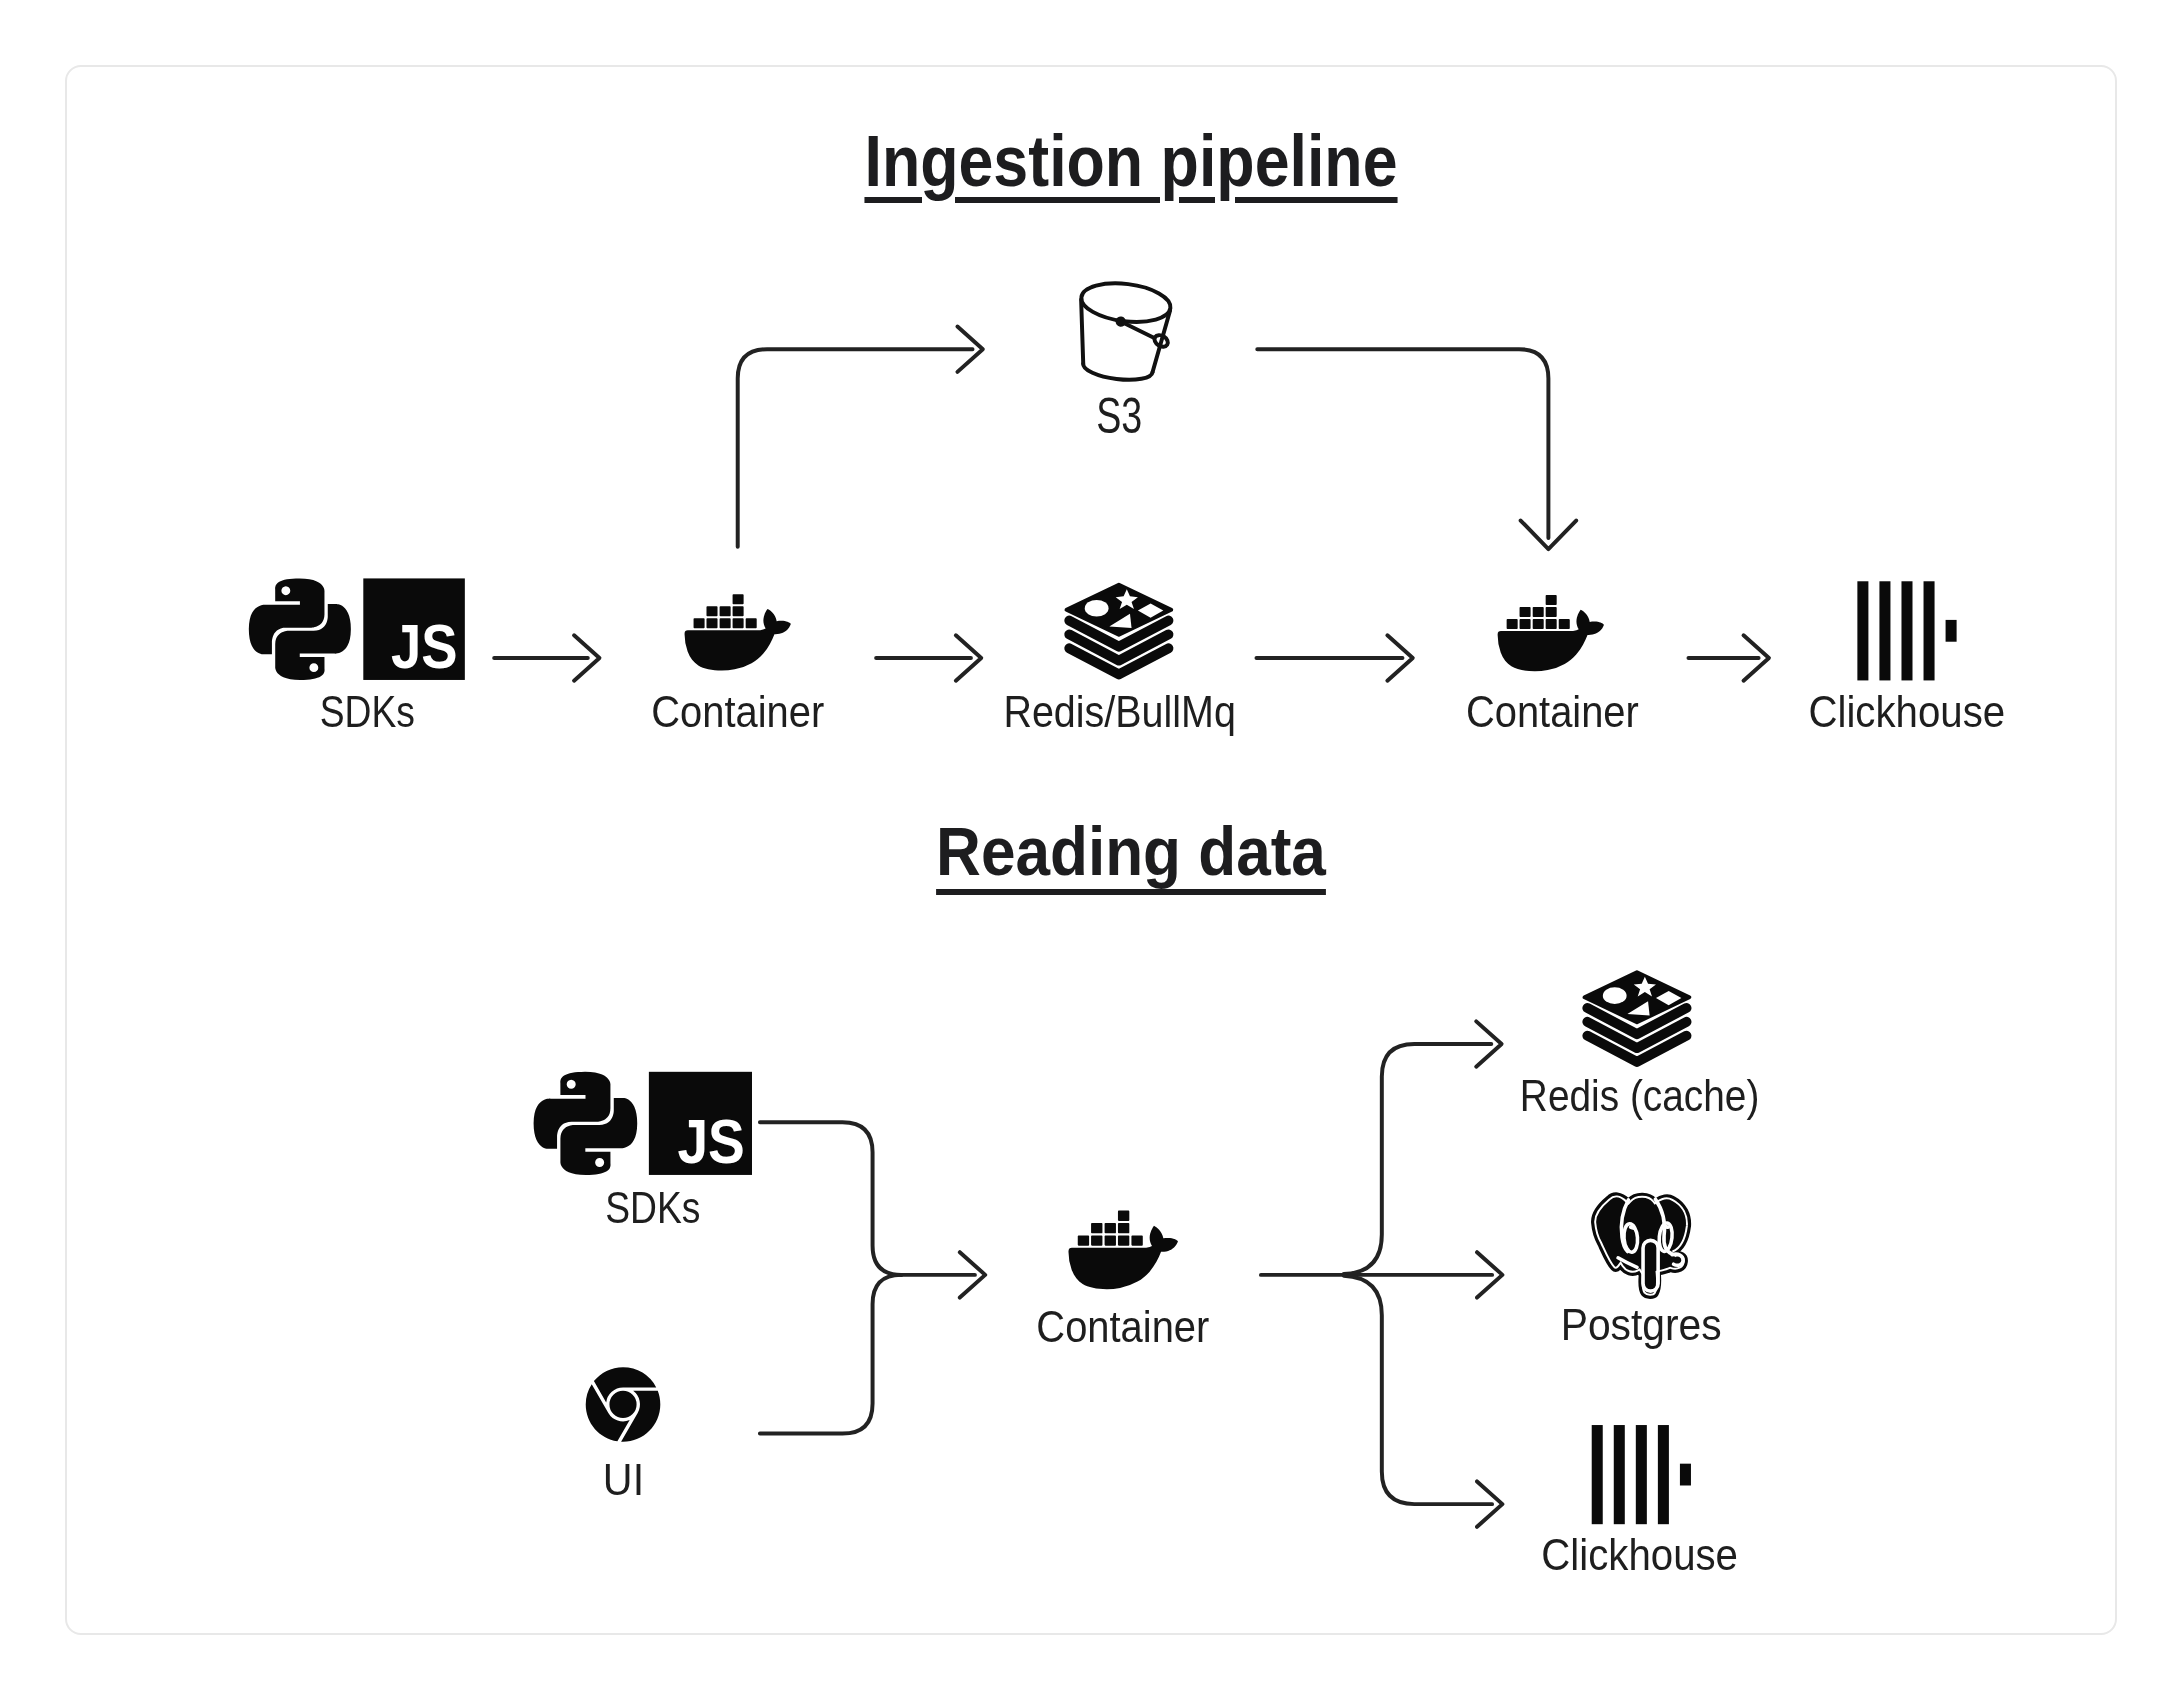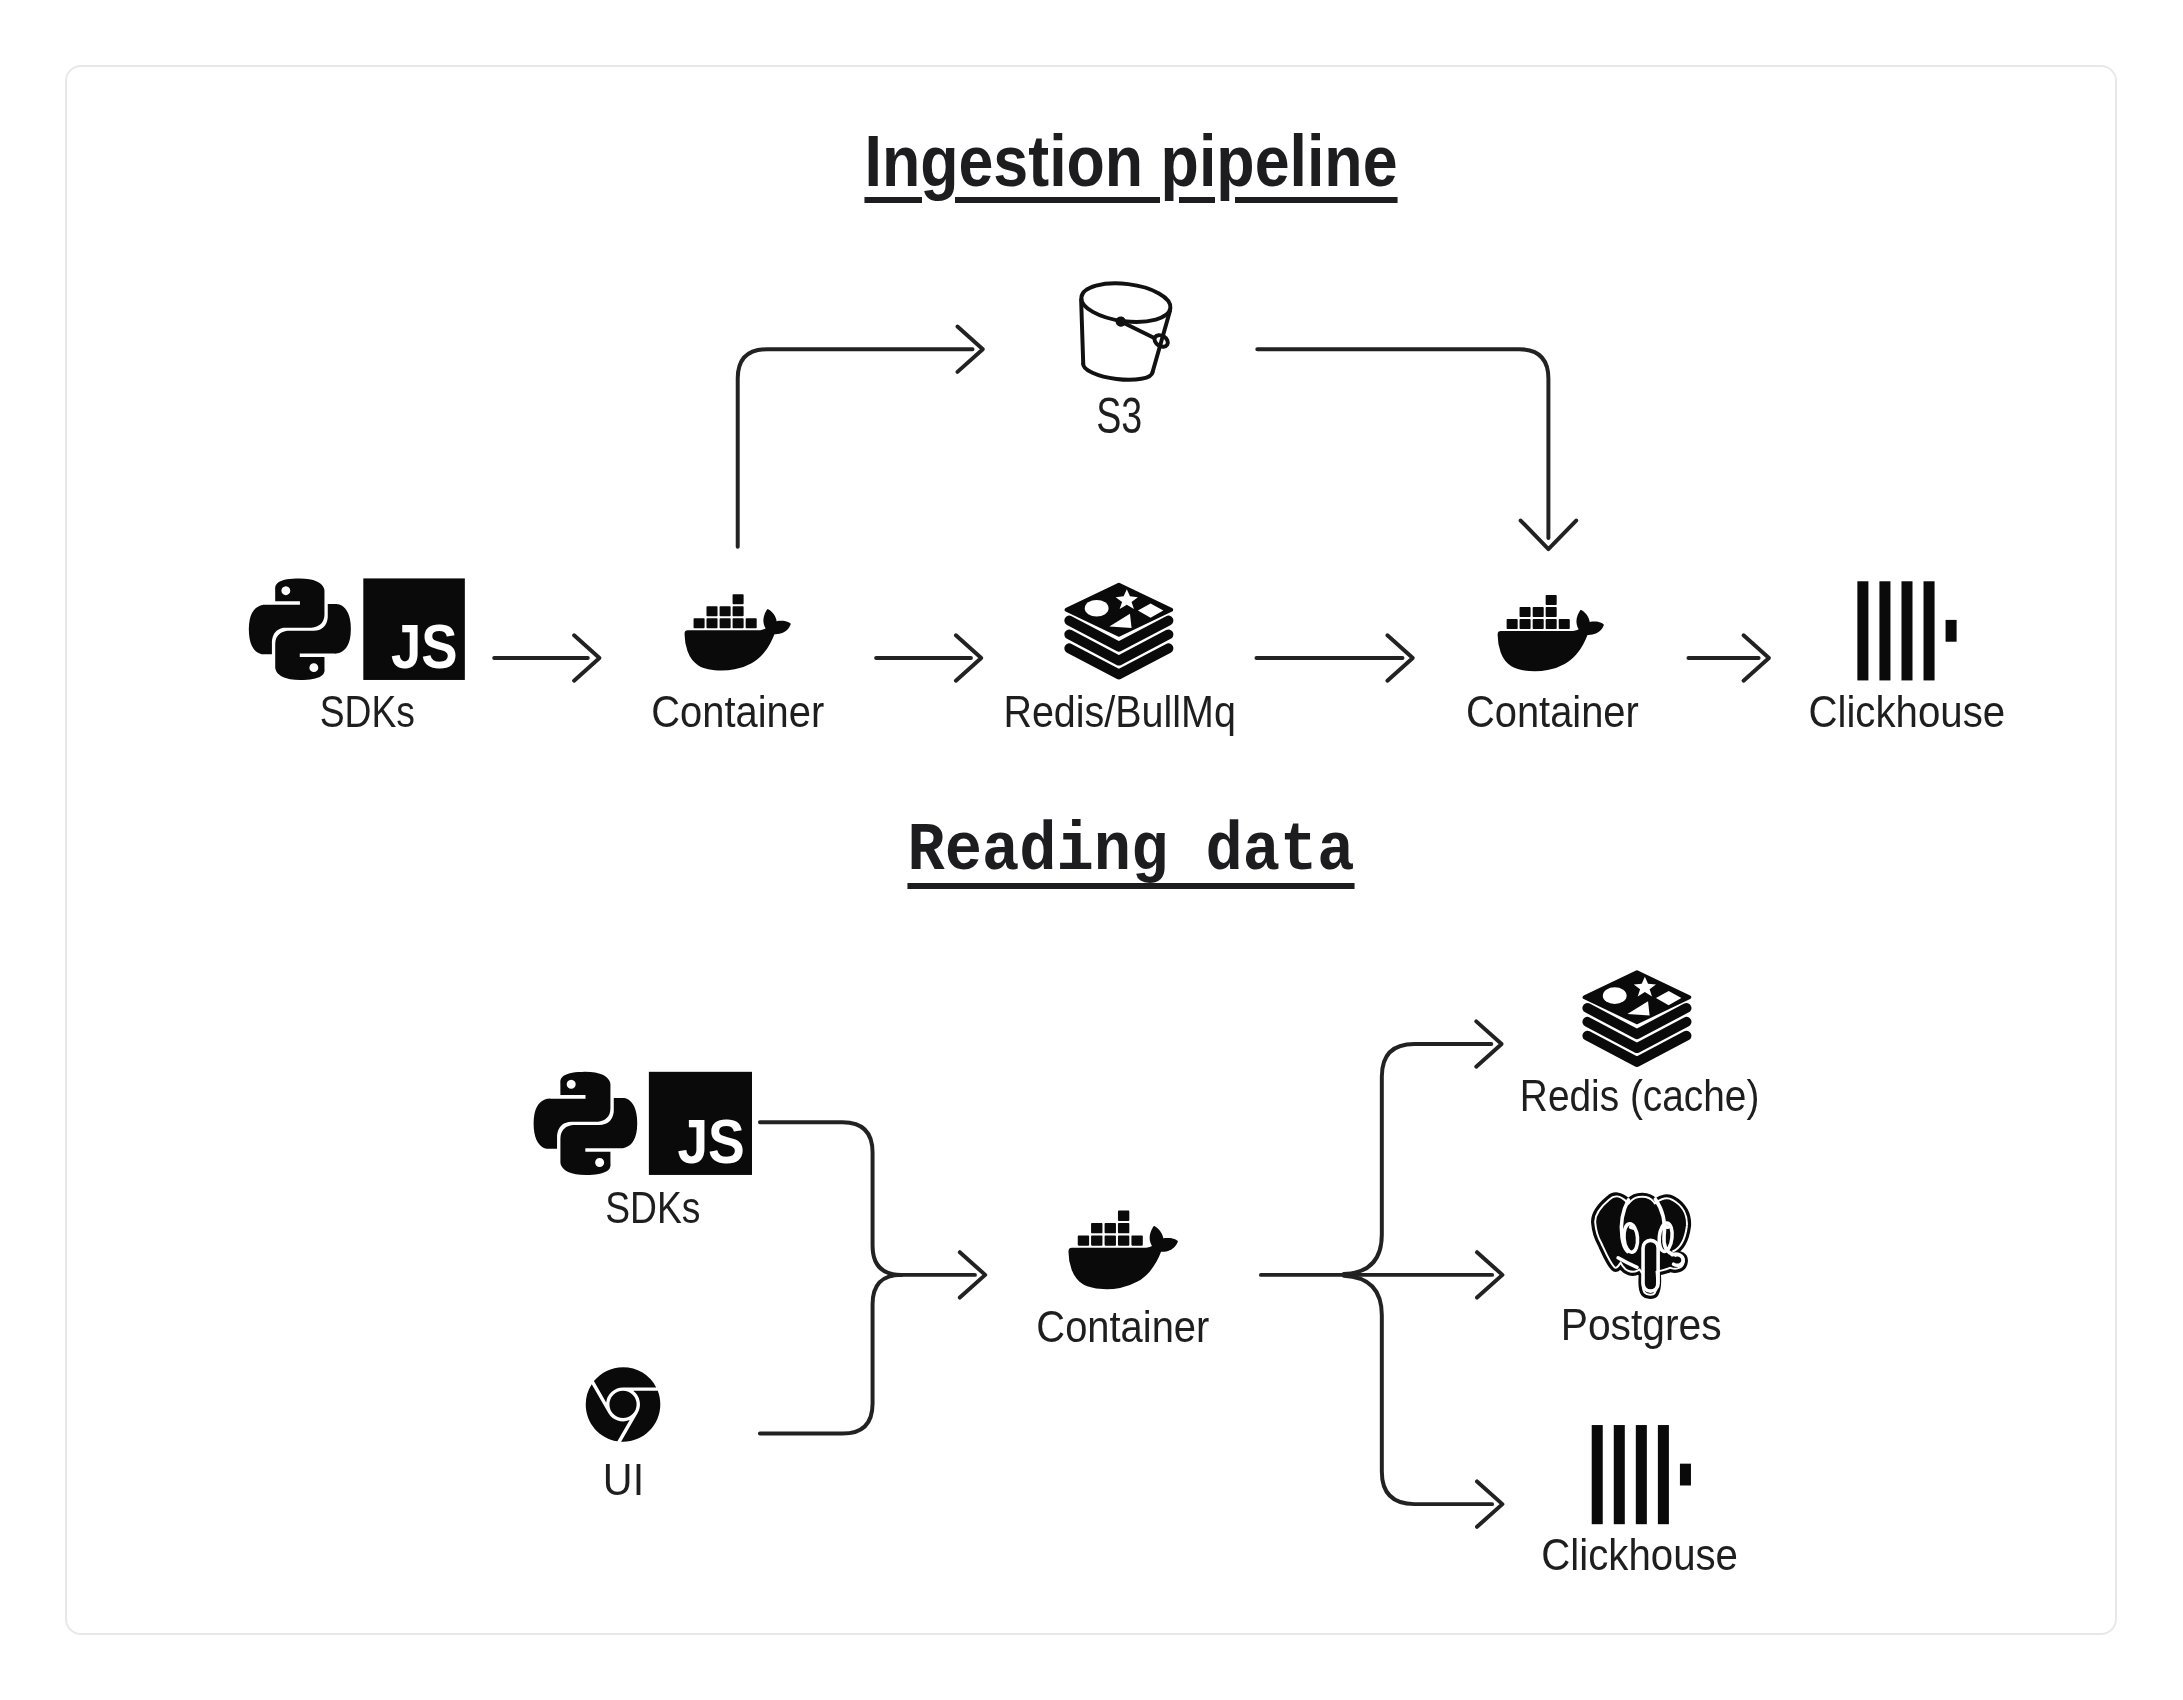--- a/index.html
+++ b/index.html
@@ -7,21 +7,21 @@
     font-family:"Liberation Sans",sans-serif;}
   #card{position:absolute;left:65px;top:65px;width:2048px;height:1566px;
     border:2.4px solid #e8e8e8;border-radius:16px;background:#ffffff;}
   .title{position:absolute;font-weight:bold;color:#1d1d1f;white-space:nowrap;}
   .title span{text-decoration:underline;text-decoration-thickness:6.3px;}
   #t1{font-size:72px;left:1131px;top:120px;transform:translateX(-50%);}
   #t1 span{text-underline-offset:11px;}
   #t1 span, #t2 span{display:inline-block;}
   #t1 span{transform:scaleX(0.871);}
   #t2 span{transform:scaleX(0.913);}
-  #t2{font-size:68px;left:1131px;top:812px;transform:translateX(-50%);font-family:Liberation Mono, monospace;}
+  #t2{font-size:68px;left:1131px;top:812px;transform:translateX(-50%);}
   #t2 span{text-underline-offset:13.5px;}
   svg text{font-family:"Liberation Sans",sans-serif;}
 </style>
 </head>
 <body>
 <div id="canvas">
   <div id="card"></div>
   <div class="title" id="t1"><span>Ingestion pipeline</span></div>
   <div class="title" id="t2"><span>Reading data</span></div>
   <svg id="art" width="2183" height="1701" viewBox="0 0 2752 2144" style="position:absolute;left:0;top:0;">

